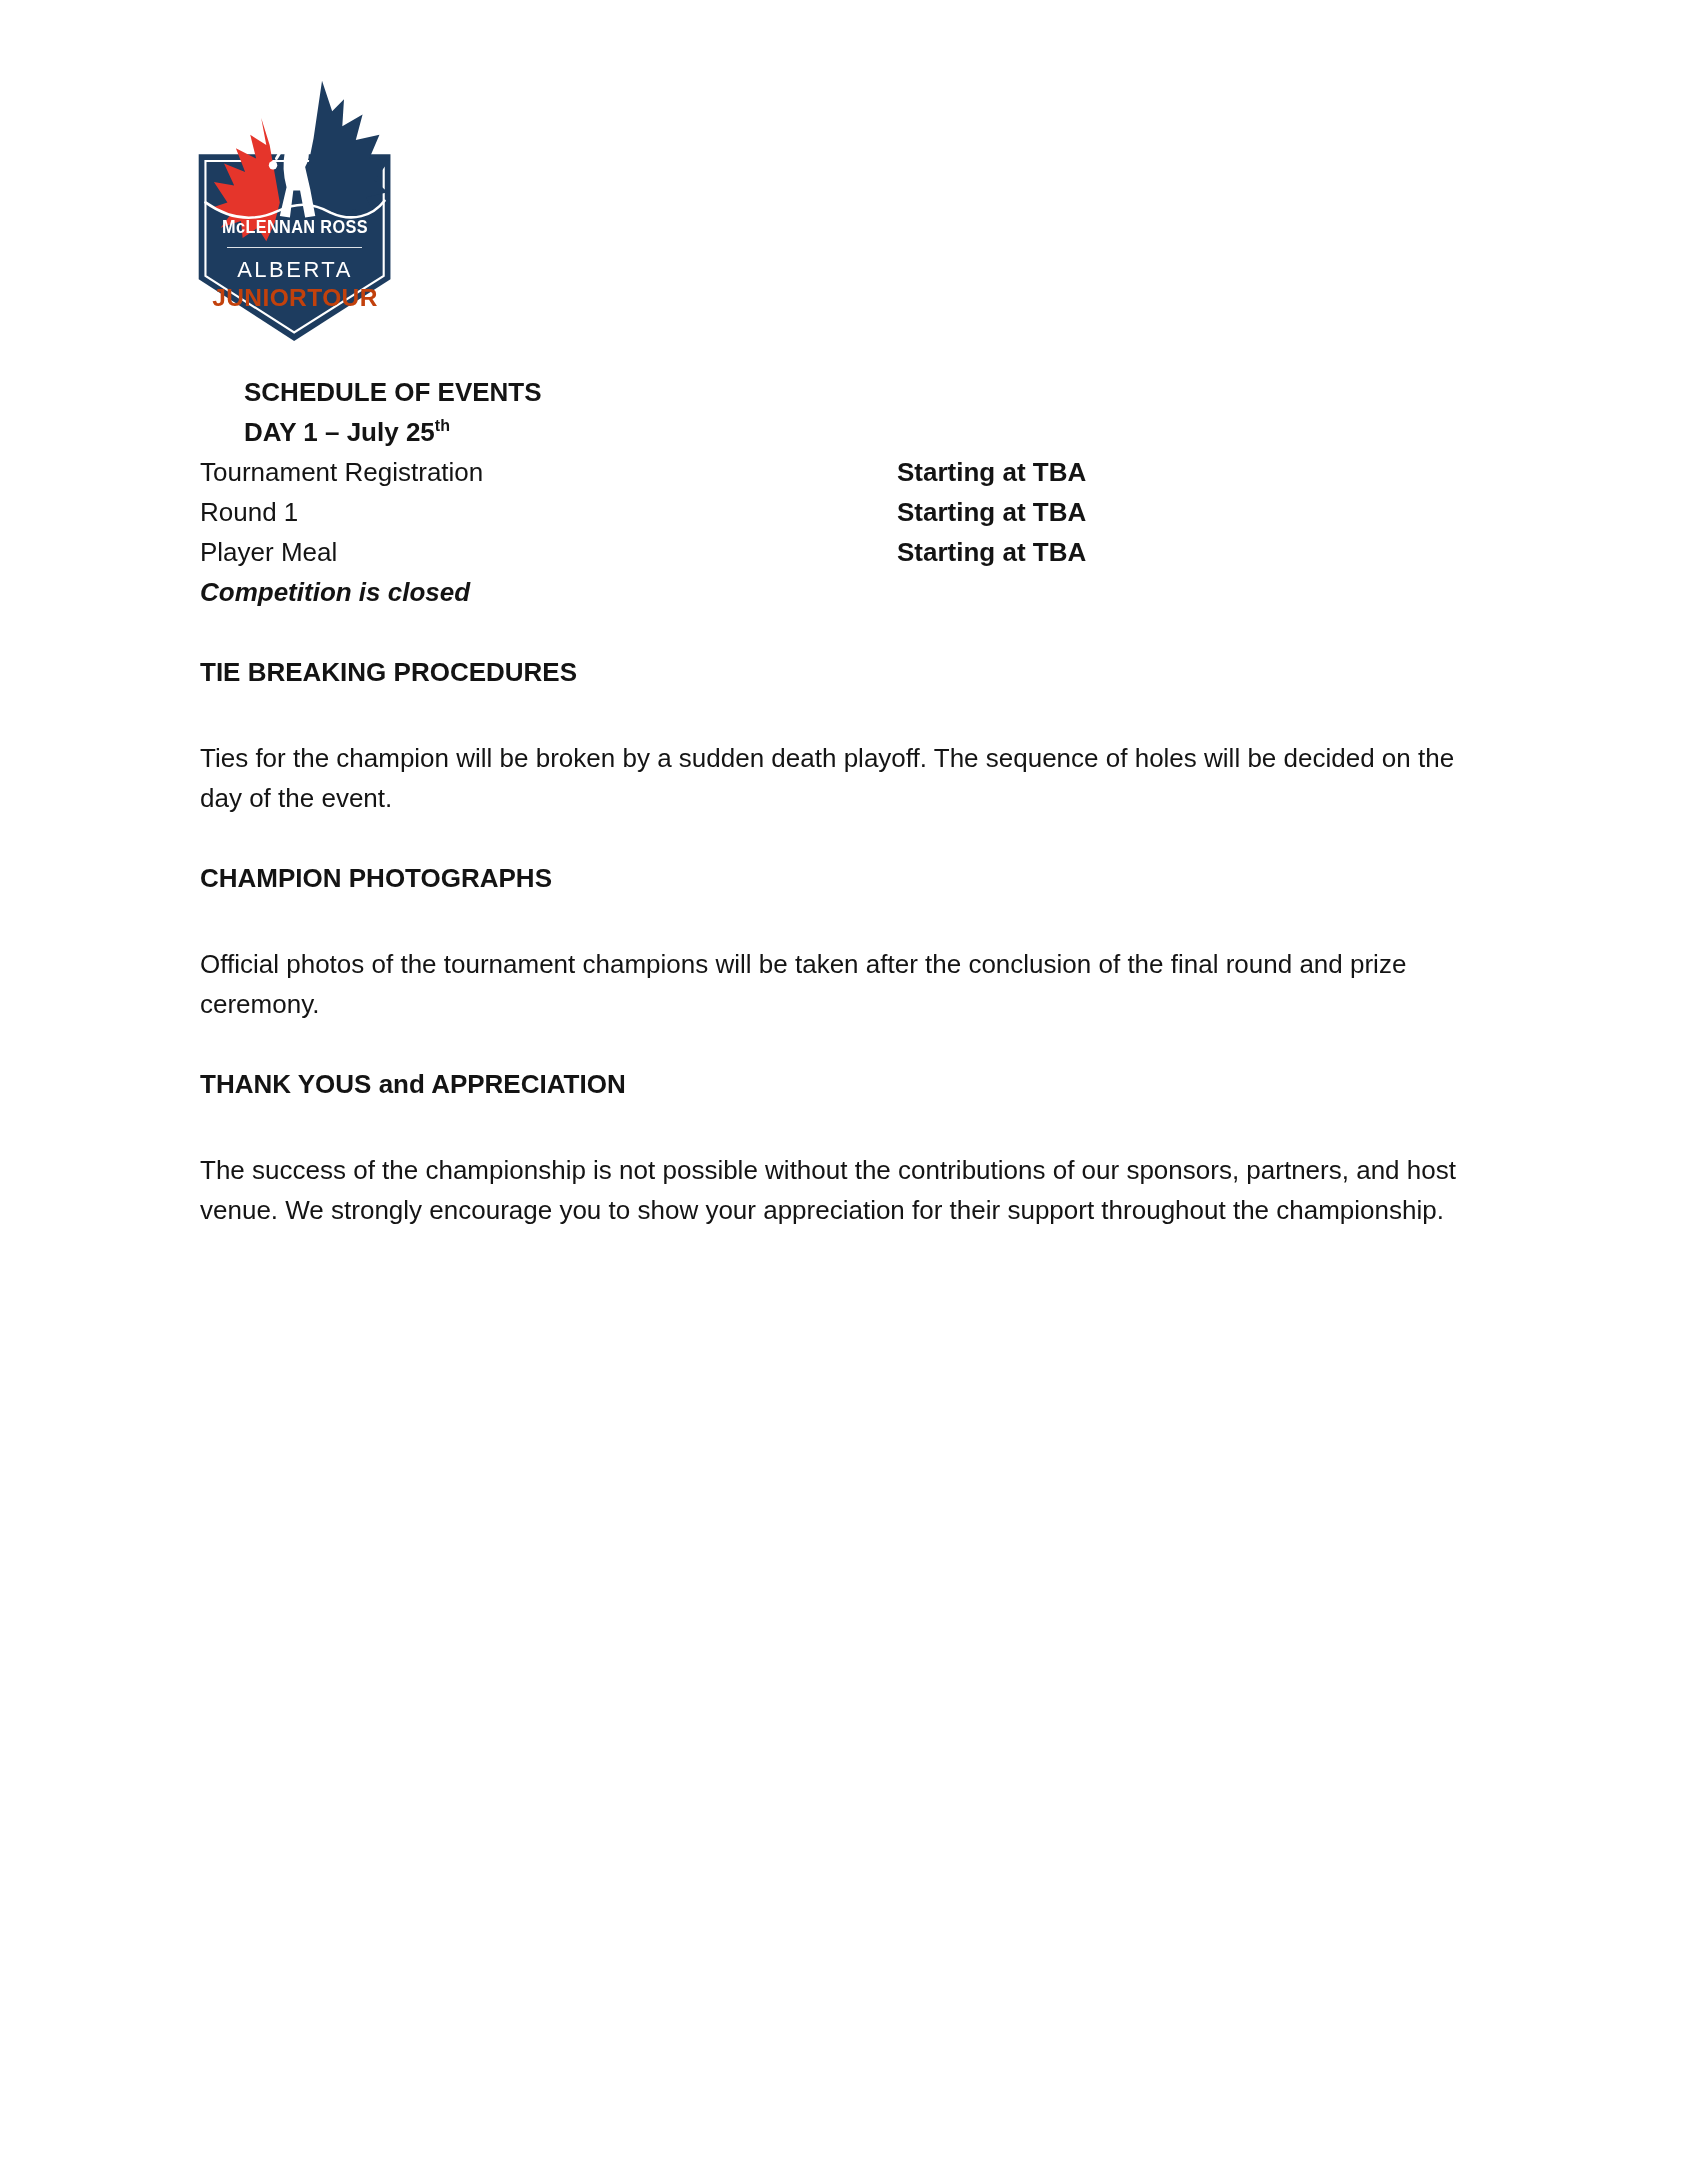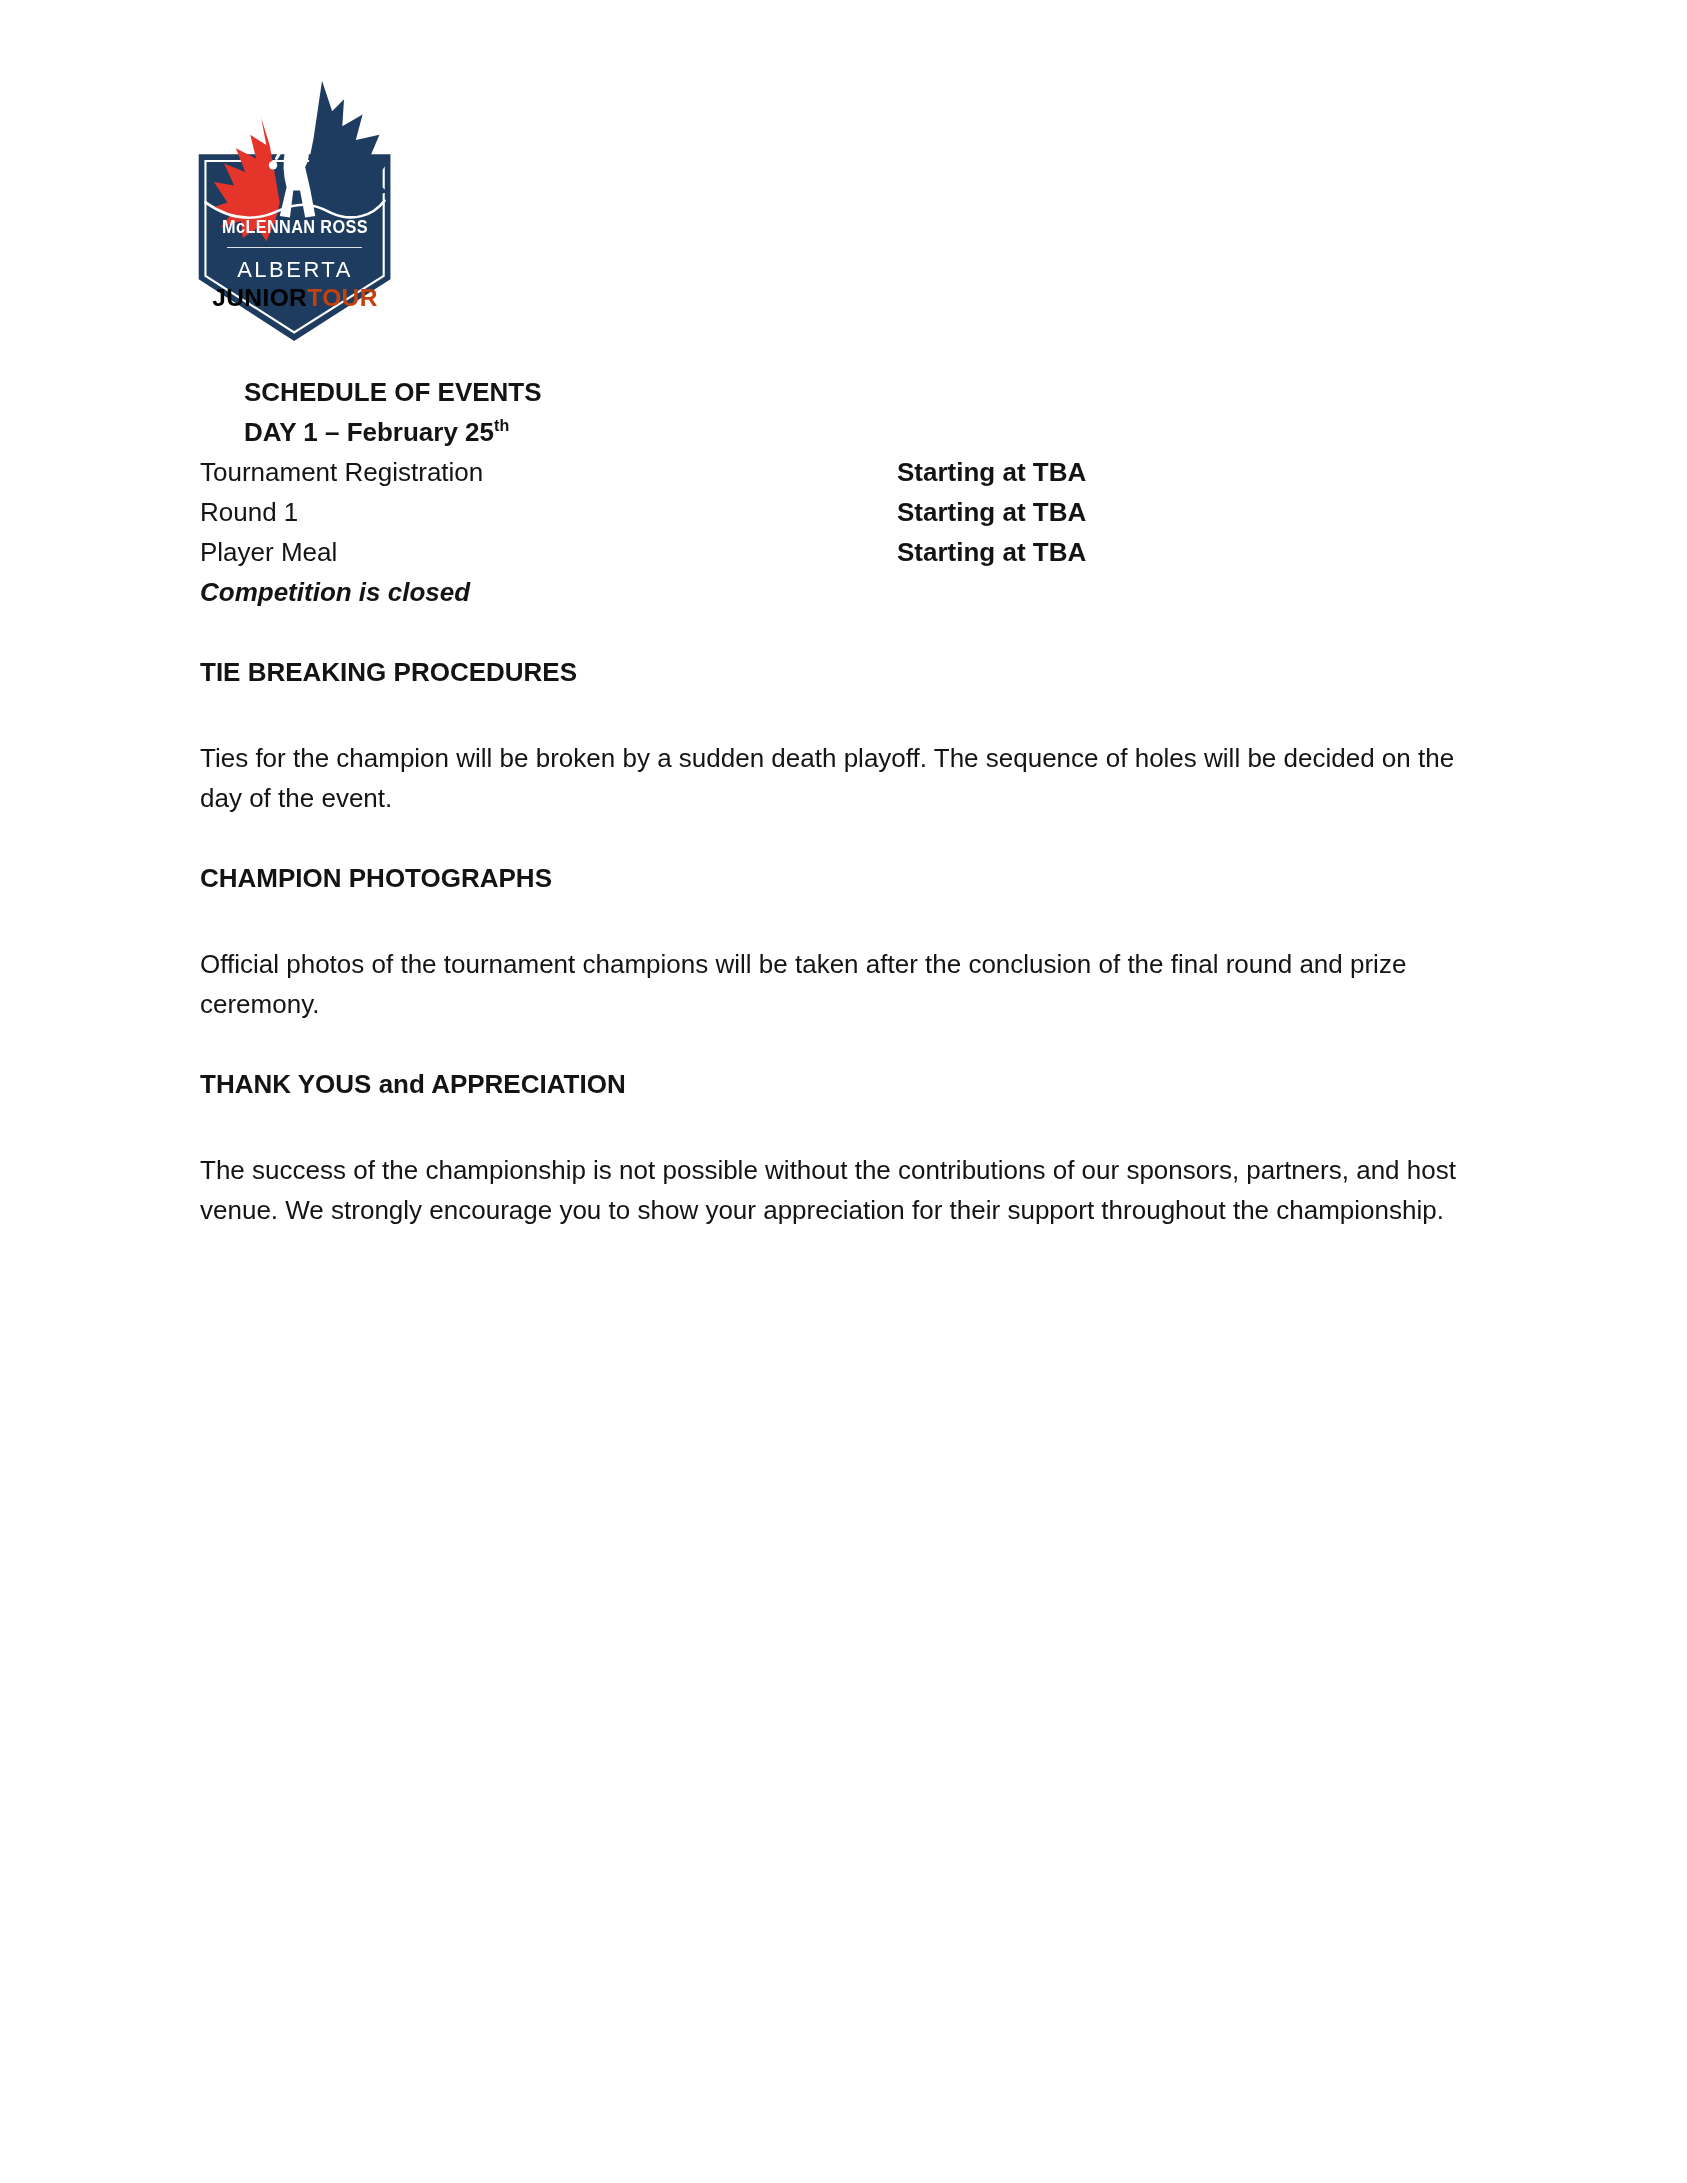--- a/index.html
+++ b/index.html
@@ -53,21 +53,21 @@
     font-size: 22px;
     font-weight: 400;
     letter-spacing: 2.5px;
   }
   .logo-tour {
     top: 212px;
     font-size: 24.5px;
     font-weight: 600;
     letter-spacing: 0.4px;
   }
-  .logo-tour .red { color: #000000; }
+  .logo-tour .red { color: #c2410c; }
   .logo-tour .white { color: #c2410c; }
 
   
   .content {
     position: absolute;
     left: 200px;
     top: 372px;
     width: 1265px;
     font-size: 26px;
     line-height: 40px;
@@ -148,21 +148,21 @@
   <div class="logo-text logo-tour">
     <span class="red">JUNIOR</span><span class="white">TOUR</span>
   </div>
 </div>
 
 <div class="content">
 
   <div class="h-bold">SCHEDULE OF EVENTS</div>
 
   <div class="h-bold day-heading">
-    <span>DAY 1 – February 25</span><sup>th</sup>
+    <span>DAY 1 – July 25</span><sup>th</sup>
   </div>
 
   <div class="sched-row">
     <span class="sched-event">Tournament Registration</span>
     <span class="sched-time">Starting at TBA</span>
   </div>
   <div class="sched-row">
     <span class="sched-event">Round 1</span>
     <span class="sched-time">Starting at TBA</span>
   </div>

